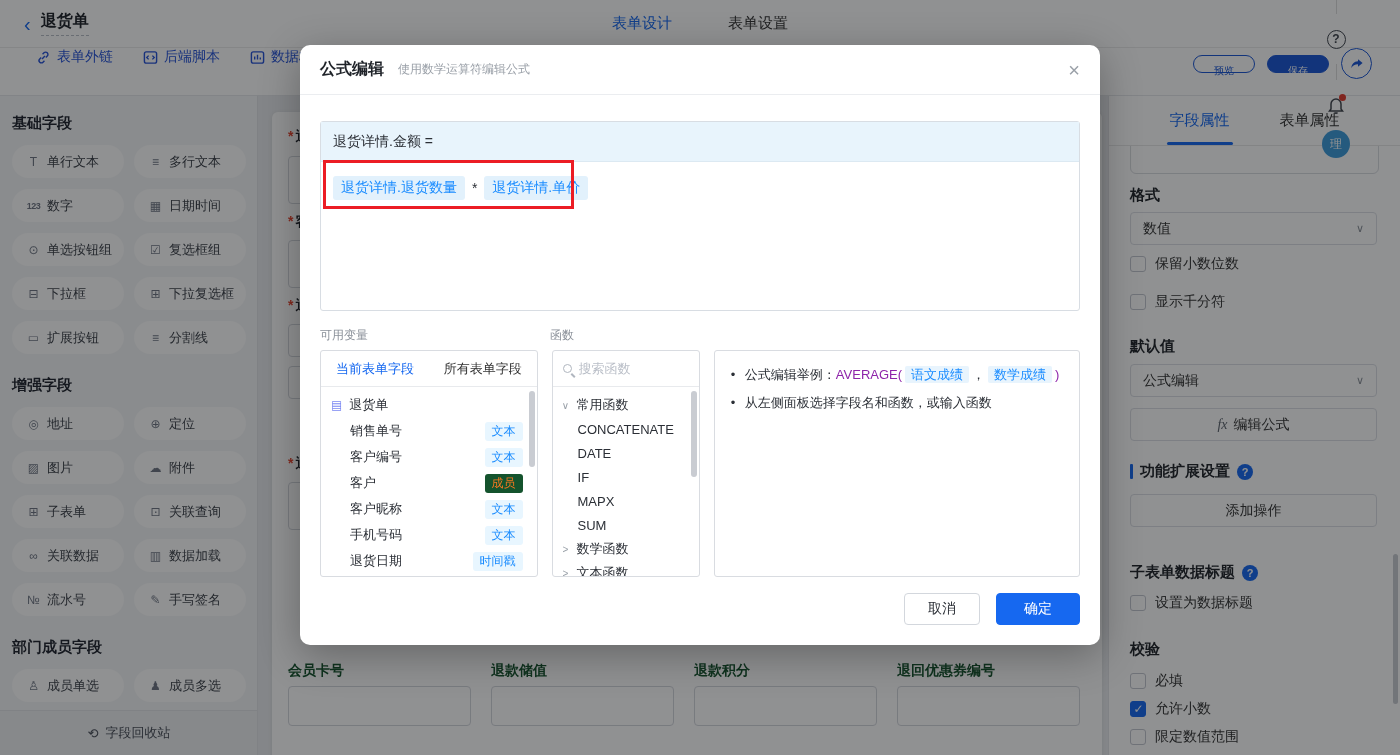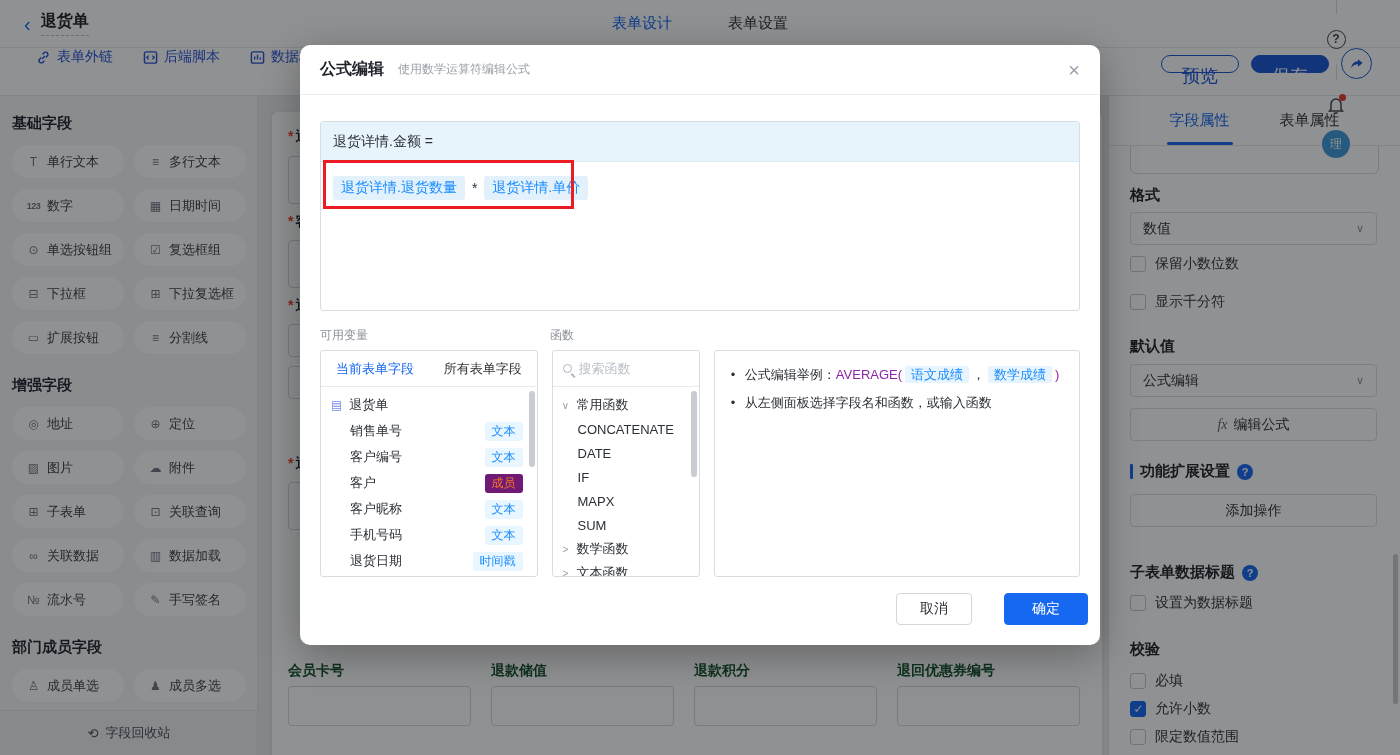--- a/index.html
+++ b/index.html
@@ -21,21 +21,21 @@
   .qmark { width:19px; height:19px; border:1.5px solid #40454d; border-radius:50%; font-size:12px; display:flex; align-items:center; justify-content:center; font-weight:bold; }
   .bell-dot { position:absolute; right:1px; top:0; width:7px; height:7px; background:#e23b2e; border-radius:50%; }
   .avatar { width:28px; height:28px; border-radius:50%; background:#3d9bdb; color:#fff; font-size:12px; display:flex; align-items:center; justify-content:center; cursor:pointer; }
 
   
   .tb { position:absolute; left:0; top:48px; width:1400px; height:48px; background:#fff; display:flex; align-items:flex-start; z-index:2; border-bottom:1px solid #e6e8ec; }
   .tb-links { display:flex; gap:30px; padding-left:36px; white-space:nowrap; }
   .tlink { display:flex; align-items:center; gap:6px; color:#2653d8; font-size:14px; cursor:pointer; }
   .tlink svg { stroke:#2653d8; }
   .tb-right { margin-left:auto; display:flex; align-items:center; gap:12px; padding-right:28px; }
-  .pbtn { height:15px; padding:8px 20px; border-radius:16px; font-size:18px; cursor:pointer; }
+  .pbtn { height:15px; padding:8px 20px; border-radius:16px; font-size:10px; cursor:pointer; }
   .pbtn.ghost { background:#fff; border:1px solid #1a56d6; color:#1a56d6; }
   .pbtn.solid { background:#1a56d6; border:1px solid #1a56d6; color:#fff; }
   .share { width:31px; height:31px; border-radius:50%; border:1px solid #1a56d6; background:#fff; display:flex; align-items:center; justify-content:center; cursor:pointer; }
 
   
   .lsb { position:absolute; left:0; top:96px; width:258px; height:659px; background:#f5f6f8; border-right:1px solid #e2e4e8; padding:18px 12px 0; overflow:hidden; z-index:1; }
   .sec-title { font-size:15px; font-weight:bold; color:#1f242e; margin-bottom:12px; }
   .pill-grid { display:grid; grid-template-columns:112px 112px; gap:11px 10px; margin-bottom:22px; }
   .pill { height:33px; background:#fff; border-radius:17px; display:flex; align-items:center; padding-left:13px; cursor:grab; }
   .pi { min-width:17px; text-align:center; color:#6f7684; font-size:12px; margin-right:5px; flex:none; }
@@ -102,37 +102,37 @@
   .vtabs { height:36px; display:flex; border-bottom:1px solid #e8eaed; }
   .vtab { flex:1; display:flex; align-items:center; justify-content:center; font-size:13px; color:#333; cursor:pointer; }
   .vtab.act { color:#1668f0; }
   .tree { padding-top:5px; }
   .troot { display:flex; align-items:center; gap:7px; padding:4px 0 4px 10px; font-size:13px; color:#2b2f36; }
   .doc { color:#7b88f2; font-size:12px; }
   .vrow { height:26px; display:flex; align-items:center; padding-left:29px; cursor:pointer; }
   .vname { font-size:13px; color:#2b2f36; }
   .vtag { margin-left:auto; margin-right:14px; font-size:12px; padding:1px 7px; border-radius:3px; }
   .tag-blue { color:#1a8cff; background:#e8f6ff; }
-  .tag-orange { color:#f5771f; background:#701a75; }
+  .tag-orange { color:#f5771f; background:#14532d; }
   .vscroll { position:absolute; right:2px; top:40px; width:6px; height:76px; border-radius:3px; background:#c9ccd2; }
   .fsearch { height:36px; display:flex; align-items:center; gap:7px; padding:0 10px; border-bottom:1px solid #e8eaed; }
   .mag { width:9px; height:9px; border:1.5px solid #b0b6bf; border-radius:50%; position:relative; flex:none; }
   .mag::after { content:""; position:absolute; left:8px; top:8px; width:5px; height:1.5px; background:#b0b6bf; transform:rotate(45deg); transform-origin:0 0; }
   .fsearch input { border:none; outline:none; font-size:13px; color:#333; width:100px; font-family:inherit; }
   .fsearch input::placeholder { color:#b9bec7; }
   .fnlist { padding-top:6px; }
   .grow { height:24px; display:flex; align-items:center; gap:6px; padding-left:8px; font-size:13px; color:#2b2f36; cursor:pointer; }
   .caret { color:#99a0a8; font-size:10px; width:10px; text-align:center; }
   .fitem { height:24px; display:flex; align-items:center; padding-left:25px; font-size:13px; color:#2b2f36; cursor:pointer; }
   .fscroll { position:absolute; right:2px; top:40px; width:6px; height:86px; border-radius:3px; background:#c9ccd2; }
   .bullet { position:relative; padding-left:16px; font-size:13px; color:#2b2f36; line-height:20px; margin-bottom:8px; }
   .bullet::before { content:"•"; position:absolute; left:2px; color:#2b2f36; }
   .fn { color:#8e24aa; }
   .stoken { background:#e8f4fd; color:#1a8cff; padding:1px 6px; border-radius:2px; margin:0 3px; }
-  .mfooter { position:absolute; right:12px; bottom:20px; display:flex; gap:32px; }
+  .mfooter { position:absolute; right:20px; bottom:20px; display:flex; gap:16px; }
   .mbtn { height:32px; border-radius:4px; font-size:14px; cursor:pointer; }
   .mbtn.cancel { width:76px; background:#fff; border:1px solid #d3d7dd; color:#2b2f36; }
   .mbtn.ok { width:84px; background:#1668f0; border:1px solid #1668f0; color:#fff; }
 </style>
 </head>
 <body>
 
 <div class="app">
 
   <div class="hdr">

